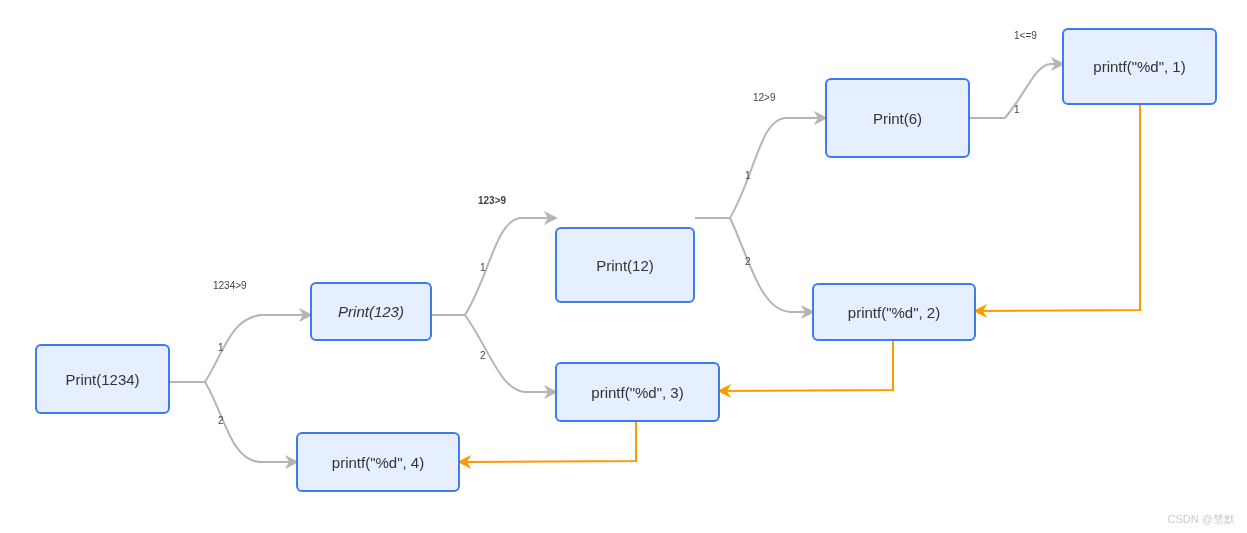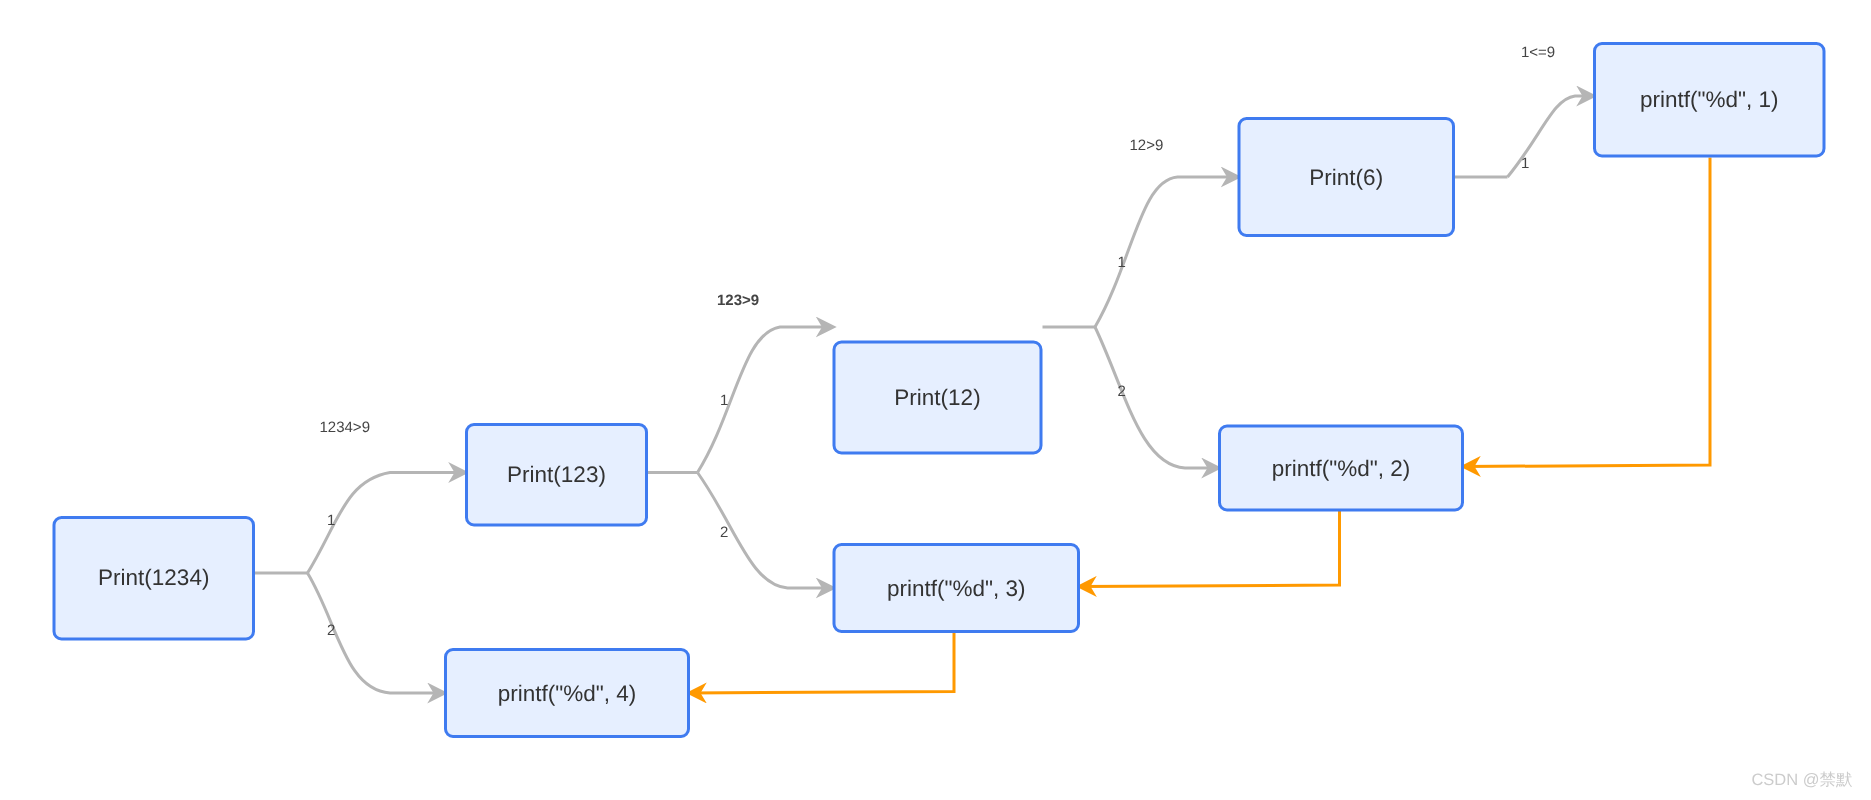--- a/index.html
+++ b/index.html
@@ -82,25 +82,25 @@
 
   <path d="M 1005 118 C 1028 90, 1035 66, 1050 64 L 1062 64" stroke="#b5b5b5" stroke-width="2" fill="none" marker-end="url(#arrow-gray)"></path>
 
   <path d="M 1140 105 L 1140 310 L 976 311" stroke="#ff9900" stroke-width="2" fill="none" marker-end="url(#arrow-orange)"></path>
 
   <path d="M 893 340 L 893 390 L 720 391" stroke="#ff9900" stroke-width="2" fill="none" marker-end="url(#arrow-orange)"></path>
 
   <path d="M 636 422 L 636 461 L 460 462" stroke="#ff9900" stroke-width="2" fill="none" marker-end="url(#arrow-orange)"></path>
 </svg>
 
-<div class="node" style="left:35px; top:344px; width:135px; height:83px;">
+<div class="node" style="left:35px; top:344px; width:135px; height:70px;">
   <span>Print(1234)</span>
 </div>
 
-<div class="node" style="left:310px; top:282px; width:122px; height:69px;">
+<div class="node" style="left:310px; top:282px; width:122px; height:59px;font-style:italic;">
   <span>Print(123)</span>
 </div>
 
 <div class="node" style="left:555px; top:180px; width:140px; height:76px;margin-top:47px;">
   <span>Print(12)</span>
 </div>
 
 <div class="node" style="left:825px; top:78px; width:145px; height:80px;">
   <span>Print(6)</span>
 </div>

